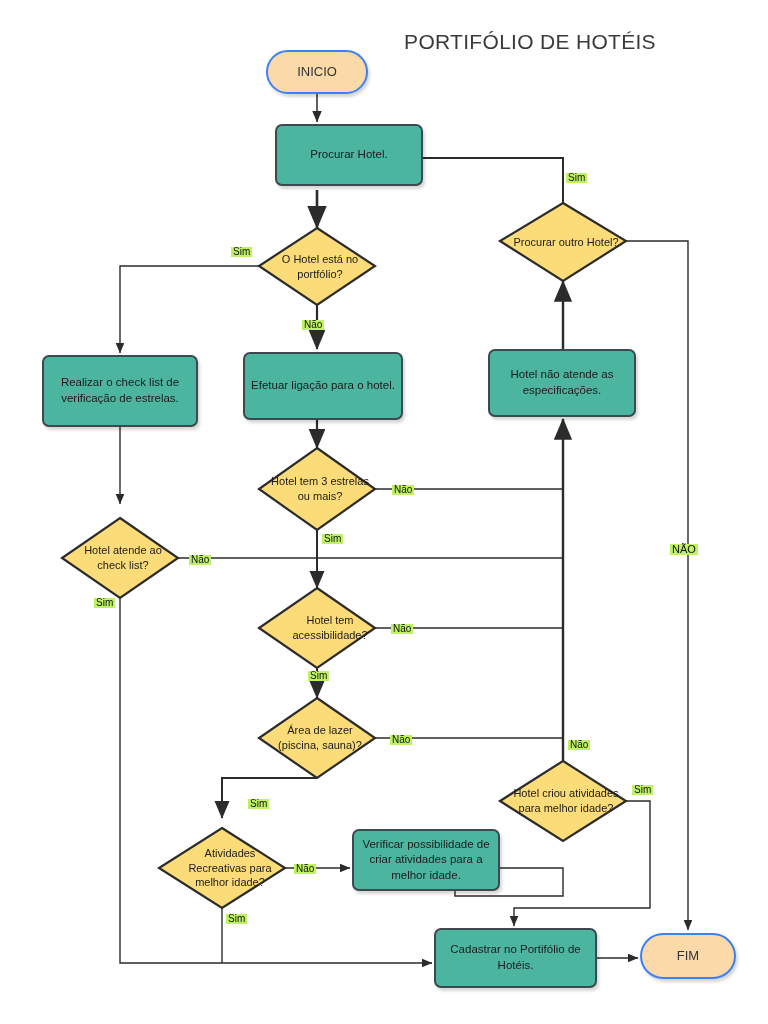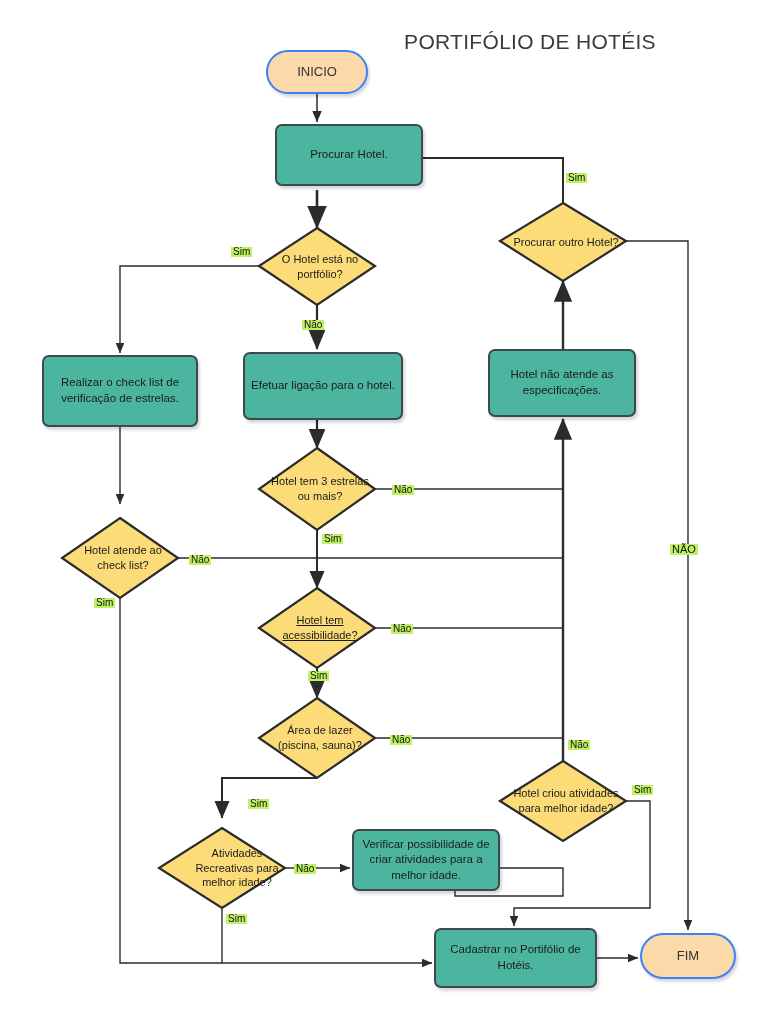--- a/index.html
+++ b/index.html
@@ -201,33 +201,33 @@
   </div>
 
   <div class="node dec" style="left:259px; top:448px; width:116px; height:82px;">
     <span class="label">Hotel tem 3 estrelas ou mais?</span>
   </div>
 
   <div class="node dec" style="left:62px; top:518px; width:116px; height:80px;">
     <span class="label">Hotel atende ao check list?</span>
   </div>
 
-  <div class="node dec" style="left:259px; top:588px; width:116px; height:80px;text-decoration:underline;">
+  <div class="node dec" style="left:269px; top:588px; width:116px; height:80px;">
     <span class="label">Hotel tem acessibilidade?</span>
   </div>
 
   <div class="node dec" style="left:259px; top:698px; width:116px; height:80px;">
     <span class="label">Área de lazer (piscina, sauna)?</span>
   </div>
 
   <div class="node dec" style="left:500px; top:761px; width:126px; height:80px;">
     <span class="label">Hotel criou atividades para melhor idade?</span>
   </div>
 
-  <div class="node dec" style="left:171px; top:828px; width:126px; height:80px;justify-content:center;">
+  <div class="node dec" style="left:164px; top:828px; width:126px; height:80px;justify-content:center;">
     <span class="label">Atividades Recreativas para melhor idade?</span>
   </div>
 
   <div class="node proc" style="left:352px; top:829px; width:148px; height:62px;">
     <span class="label">Verificar possibilidade de criar atividades para a melhor idade.</span>
   </div>
 
   <div class="node proc" style="left:434px; top:928px; width:163px; height:60px;">
     <span class="label">Cadastrar no Portifólio de Hotéis.</span>
   </div>

